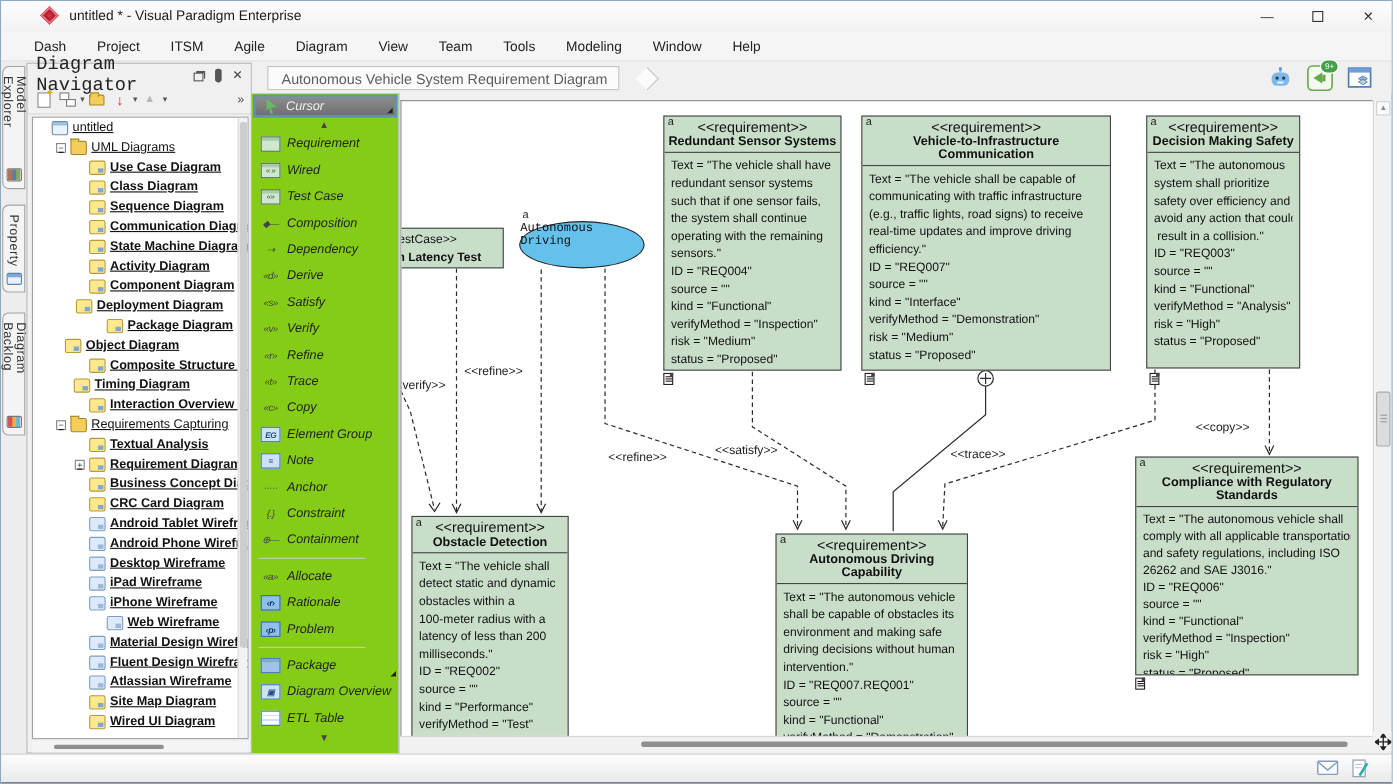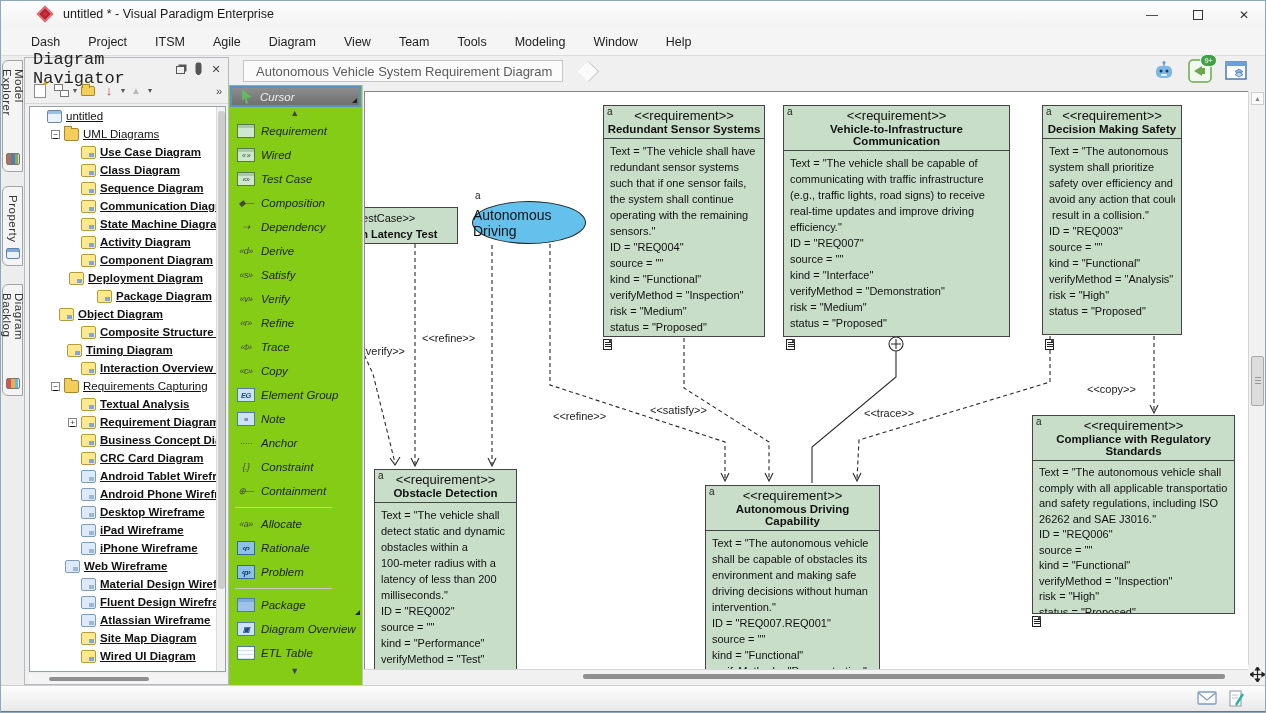--- a/index.html
+++ b/index.html
@@ -123,21 +123,21 @@
   .req{position:absolute;background:#c8dec8;border:1px solid #444;font-size:11px;color:#111;overflow:hidden;}
   .req-hdr{border-bottom:1px solid #444;text-align:center;padding:2px 2px 3px;position:relative;}
   .req-stereo{font-size:13px;}
   .req-name{font-weight:bold;font-size:11.5px;}
   .req-body{padding:4px 6px 2px;line-height:16px;}
   .bline{white-space:pre;overflow:hidden;}
   .marker-a{position:absolute;left:3px;top:0px;font-size:10px;color:#222;}
   .tc-box{position:absolute;background:#c8dec8;border:1px solid #444;text-align:center;
           font-size:11px;line-height:16px;padding-top:2px;color:#111;}
   .ellipse{position:absolute;background:#63c1ec;border:1.3px solid #222;border-radius:50%;
-           display:flex;align-items:center;justify-content:center;font-size:14px;color:#111;}
+           display:flex;align-items:flex-start;justify-content:center;font-size:11px;color:#111;font-family:Liberation Mono, monospace;}
   .ell-marker{position:absolute;font-size:10px;color:#222;}
   .edge-label{position:absolute;font-size:11px;color:#222;white-space:nowrap;}
   .spec-ic{position:absolute;width:9px;height:11px;background:#fff;border:1px solid #222;}
   .spec-ic::before{content:"";position:absolute;left:1px;top:2px;width:6px;height:1px;
       box-shadow:0 2px 0 #222,0 4px 0 #222;background:#222;}
   .spec-ic::after{content:"";position:absolute;right:-1px;top:-1px;width:3px;height:3px;background:#444;}
 
   
   .vscroll{left:1247px;top:90px;width:17px;height:578px;background:#f1f1f1;border-left:1px solid #d5d5d5;}
   .vs-arrow{position:absolute;left:2px;top:1px;width:13px;height:13px;background:#fafafa;border:1px solid #cfcfcf;
@@ -391,21 +391,21 @@
           <span class="ticon auto-icon i-ipad-wireframe-icon" data-name="ipad-wireframe-icon"></span>
           <span class="tlabel">iPad Wireframe</span>
         </div>
 
         <div class="trow bold" data-name="tree-item" style="padding-left: 38px;">
           <span class="texp noexp" data-name="tree-expander"></span>
           <span class="ticon auto-icon i-iphone-wireframe-icon" data-name="iphone-wireframe-icon"></span>
           <span class="tlabel">iPhone Wireframe</span>
         </div>
 
-        <div class="trow bold" data-name="tree-item" style="padding-left: 22px;">
+        <div class="trow bold" data-name="tree-item" style="padding-left: 54px;">
           <span class="texp noexp" data-name="tree-expander"></span>
           <span class="ticon auto-icon i-web-wireframe-icon" data-name="web-wireframe-icon"></span>
           <span class="tlabel">Web Wireframe</span>
         </div>
 
         <div class="trow bold" data-name="tree-item" style="padding-left: 38px;">
           <span class="texp noexp" data-name="tree-expander"></span>
           <span class="ticon auto-icon i-material-design-wireframe-icon" data-name="material-design-wireframe-icon"></span>
           <span class="tlabel">Material Design Wireframe</span>
         </div>

